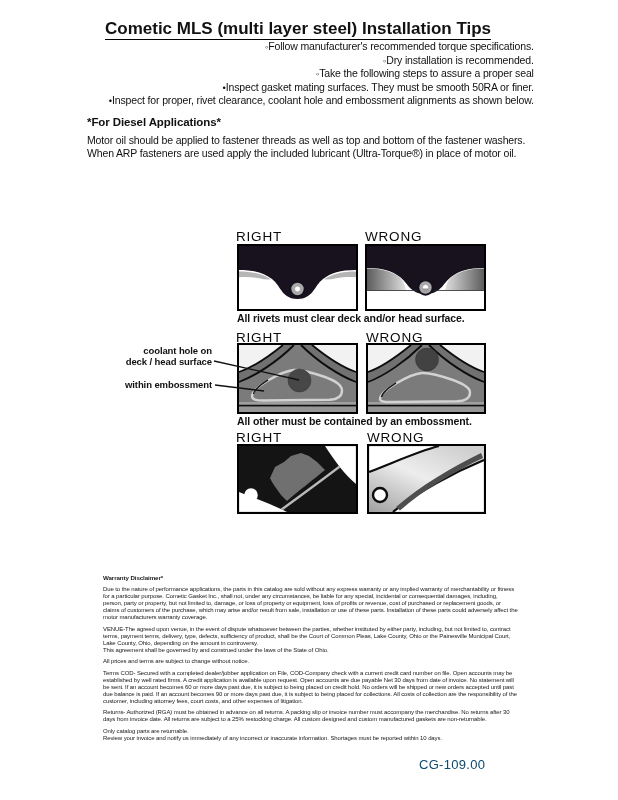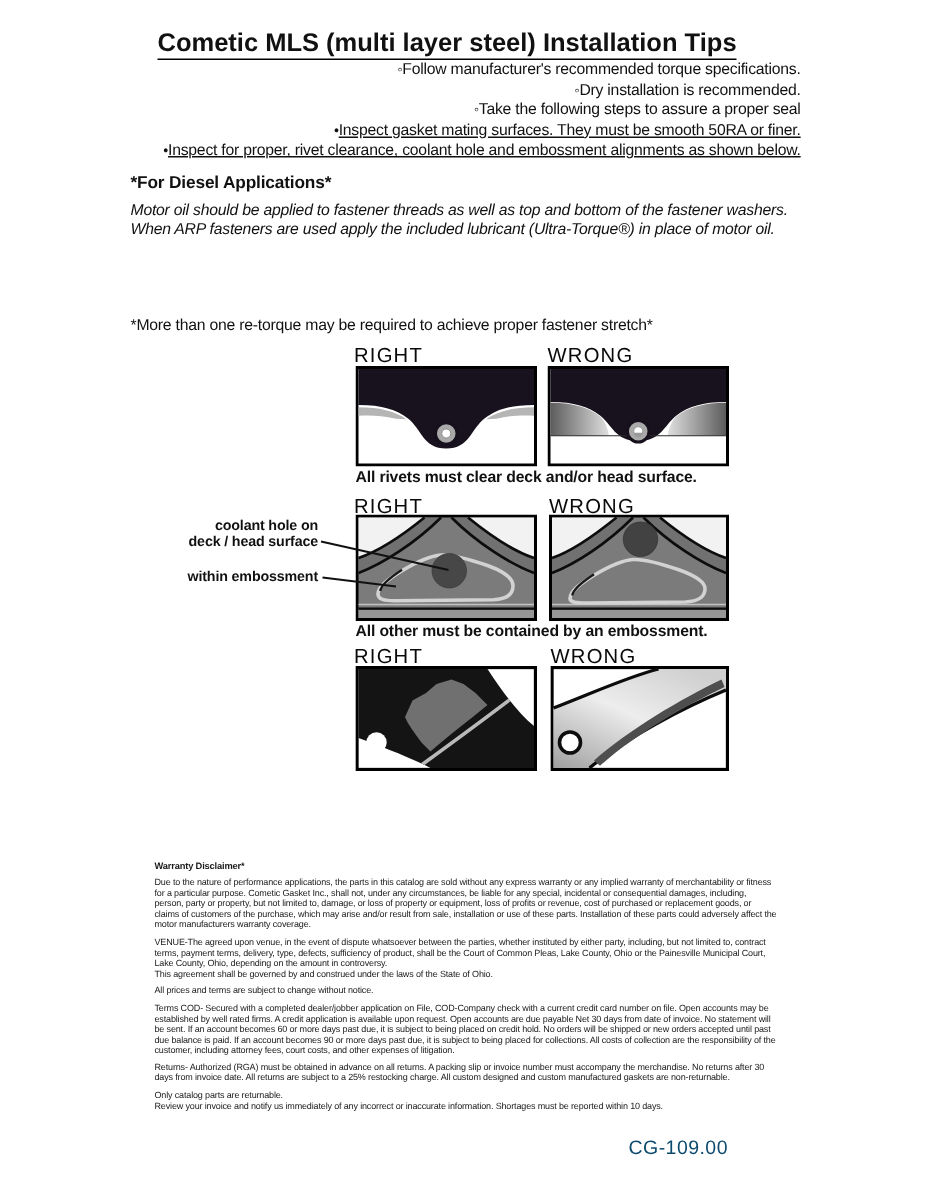--- a/index.html
+++ b/index.html
@@ -8,24 +8,24 @@
   .page{position:relative;width:618px;height:800px;background:#fff;}
   .abs{position:absolute;}
   .preline{white-space:pre-line;}
 
   
   .doc-title{left:105px;top:19px;font-size:17px;font-weight:bold;
              border-bottom:1.6px solid #000;padding-bottom:0;letter-spacing:0;}
   .tips{left:87px;top:40px;font-size:10.5px;letter-spacing:-0.15px;text-align:right;}
   .tip{line-height:13.5px;white-space:nowrap;}
   .tip .blt{display:inline-block;width:8px;font-size:9.5px;}
-  .tip.lvl2{margin-left:17px;text-decoration:underline;}
+  .tip.lvl2{margin-left:17px;}
   .diesel-heading{left:87px;top:116px;font-size:11.5px;font-weight:bold;letter-spacing:-0.1px;}
   .para{left:87px;width:460px;font-size:10.5px;line-height:13.2px;letter-spacing:-0.15px;}
-  .p1{top:134px;font-style:italic;}.p2{top:166px;}.p3{top:211px;}
+  .p1{top:134px;}.p2{top:166px;}.p3{top:211px;}
 
   
   .hdr{position:absolute;font-size:13.5px;letter-spacing:0.8px;color:#0a0a0a;}
   .cap{position:absolute;font-size:10.5px;font-weight:bold;letter-spacing:-0.1px;line-height:11.5px;}
   .anno{position:absolute;left:100px;width:112px;text-align:right;
         font-size:9.5px;font-weight:bold;line-height:11px;letter-spacing:-0.1px;}
   svg{display:block;}
 
   
   .fine{left:103px;top:574px;width:415px;font-size:6px;line-height:7px;
@@ -47,21 +47,20 @@
     <div class="tip lvl1"><span class="blt">◦</span><span>Follow manufacturer's recommended torque specifications.</span></div>
     <div class="tip lvl1"><span class="blt">◦</span><span>Dry installation is recommended.</span></div>
     <div class="tip lvl1"><span class="blt">◦</span><span>Take the following steps to assure a proper seal</span></div>
     <div class="tip lvl2"><span class="blt">•</span><span>Inspect gasket mating surfaces.  They must be smooth 50RA or finer.</span></div>
     <div class="tip lvl2"><span class="blt">•</span><span>Inspect for proper, rivet clearance, coolant hole and embossment alignments as shown below.</span></div>
   </div>
 
   <div class="abs diesel-heading">*For Diesel Applications*</div>
   <div class="abs para p1 preline">Motor oil should be applied to fastener threads as well as top and bottom of the fastener washers.
 When ARP fasteners are used apply the included lubricant (Ultra-Torque®) in place of motor oil.</div>
-  <div class="abs para p3">*More than one re-torque may be required to achieve proper fastener stretch*</div>
 
   <div class="hdr" style="left:236px;top:229px;width:122px;">RIGHT</div>
   <div class="hdr" style="left:365px;top:229px;width:121px;">WRONG</div>
 
   <svg class="abs" style="left:237px;top:244px;" width="121" height="67" viewBox="0 0 121 67">
     <rect x="1" y="1" width="119" height="65" fill="#ffffff" stroke="#000" stroke-width="2"></rect>
     <path d="M2,2 L119,2 L119,26 C103,26 94,29 86,35 C77,42 76,55 60.5,55 C45,55 44,42 35,35 C27,29 18,26 2,26 Z" fill="#18121e"></path>
     <path d="M2,27.5 C16,27.5 26,30 34,35.5 L27,35.2 C17,32.8 9,32.8 2,33.2 Z" fill="#b5b5b5"></path>
     <path d="M119,27.5 C105,27.5 95,30 87,35.5 L94,35.2 C104,32.8 112,32.8 119,33.2 Z" fill="#b5b5b5"></path>
     <circle cx="60.5" cy="45" r="7.2" fill="#a9a9a9" stroke="#15101c" stroke-width="2"></circle>

